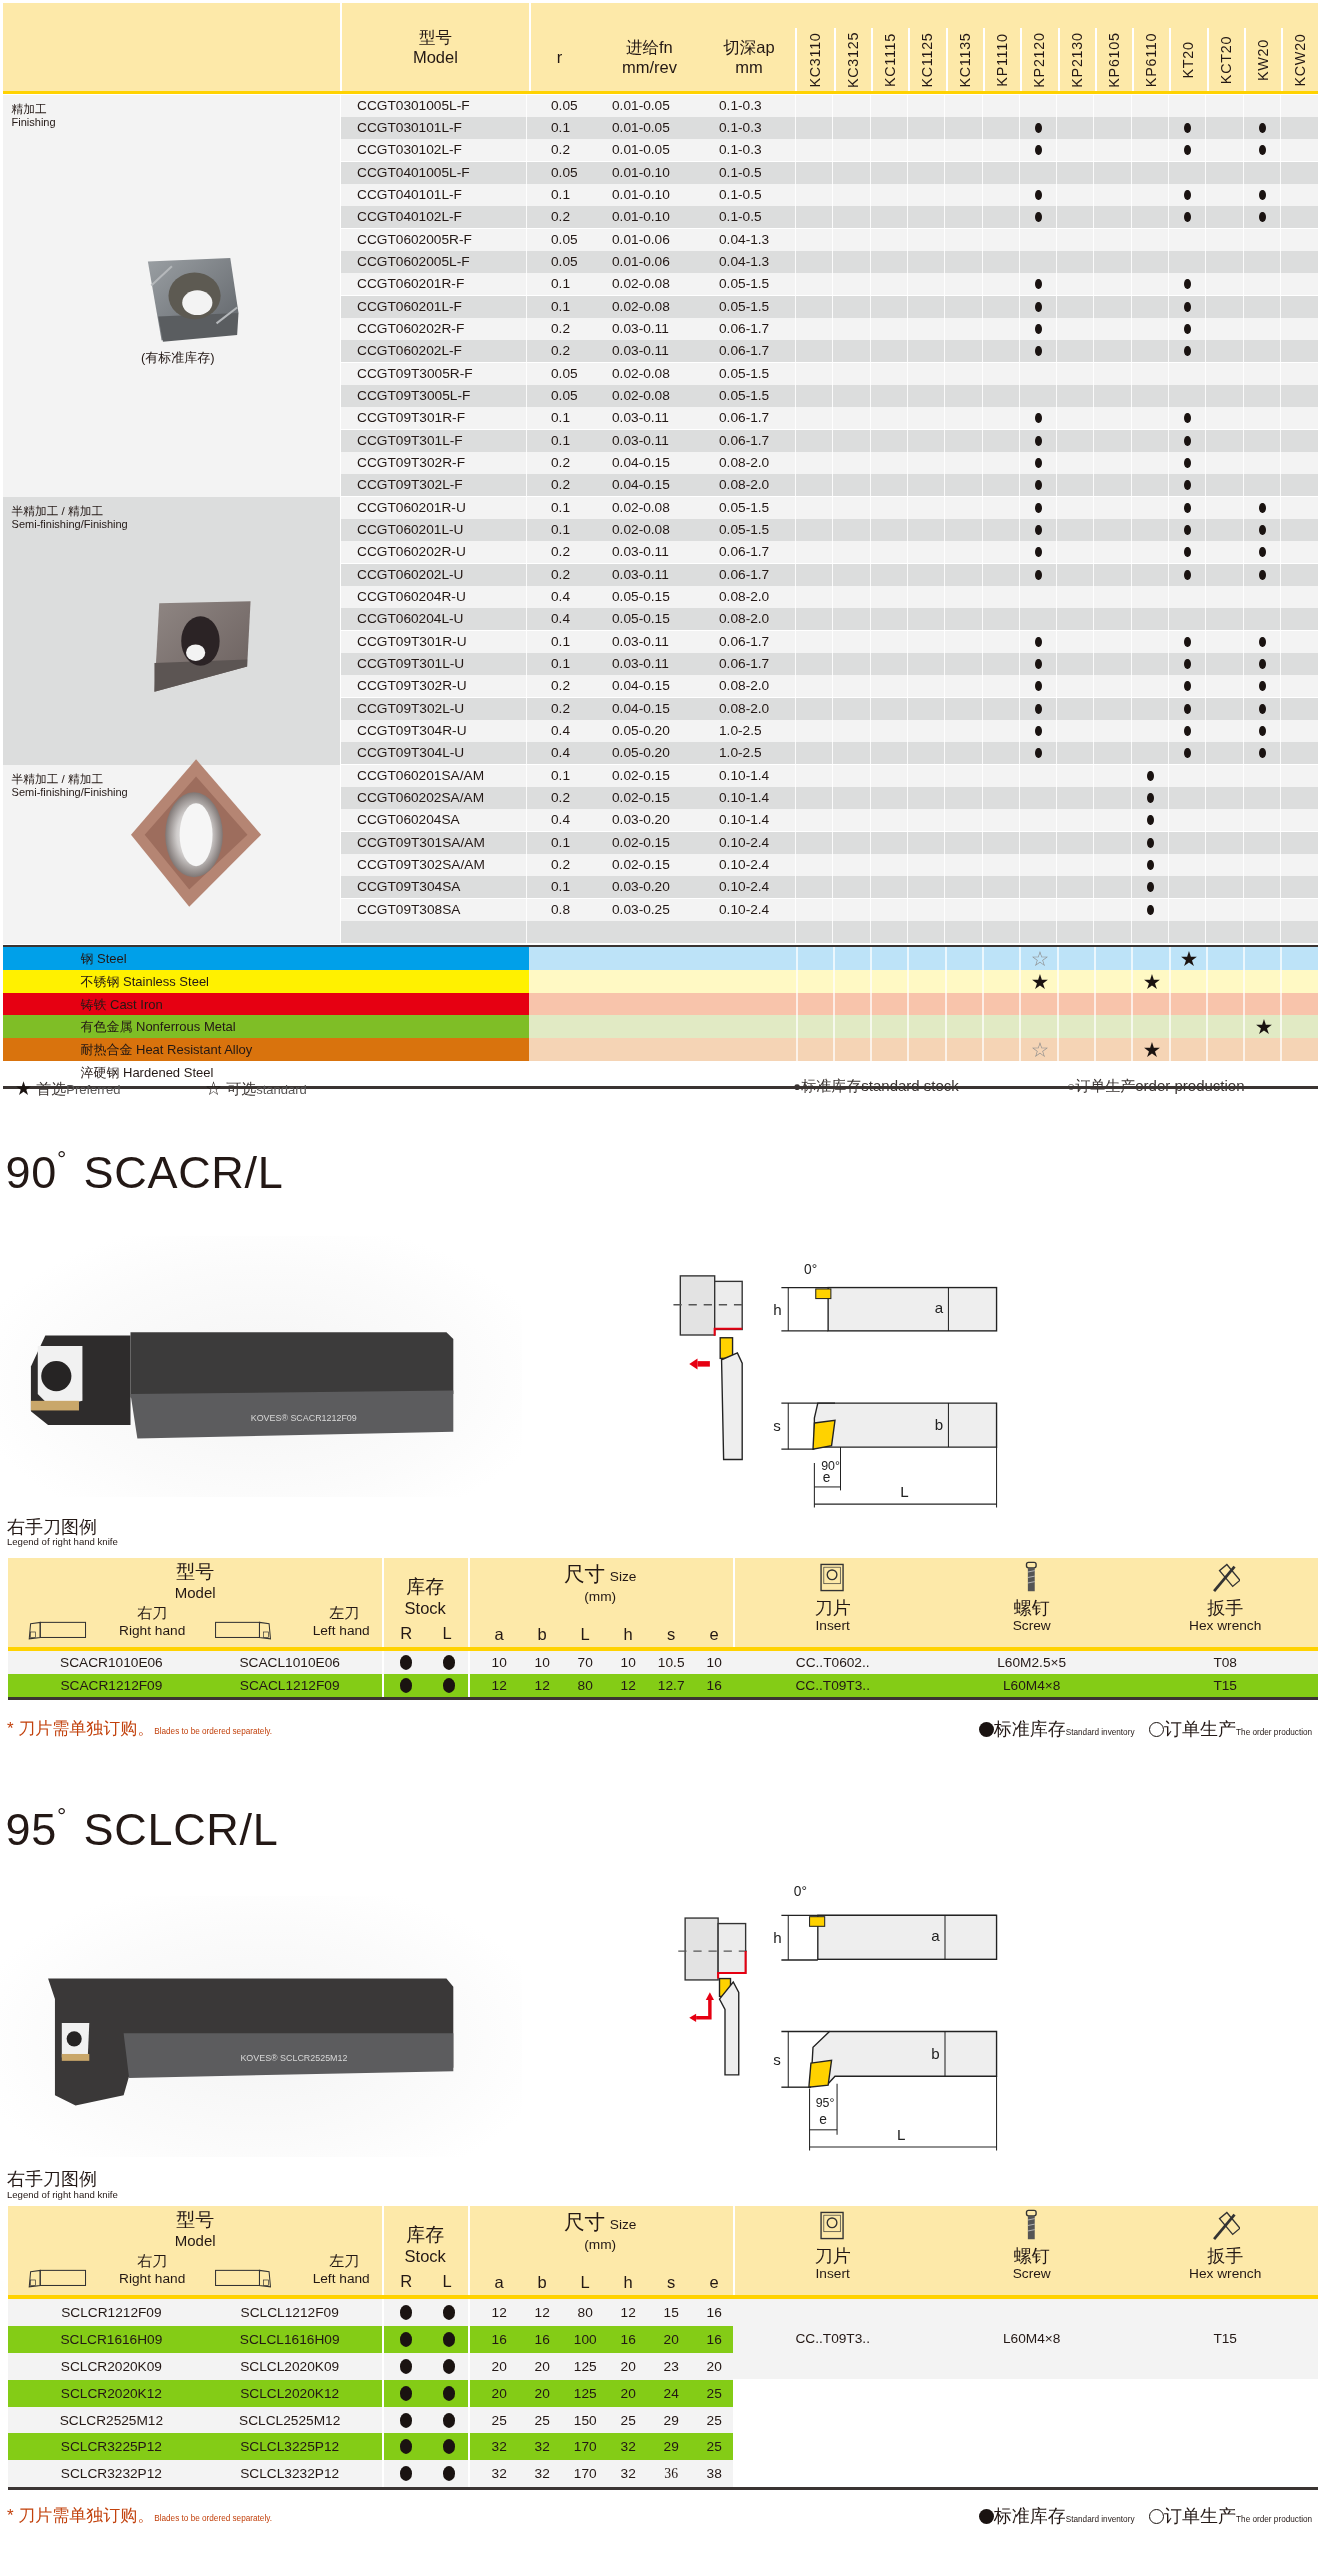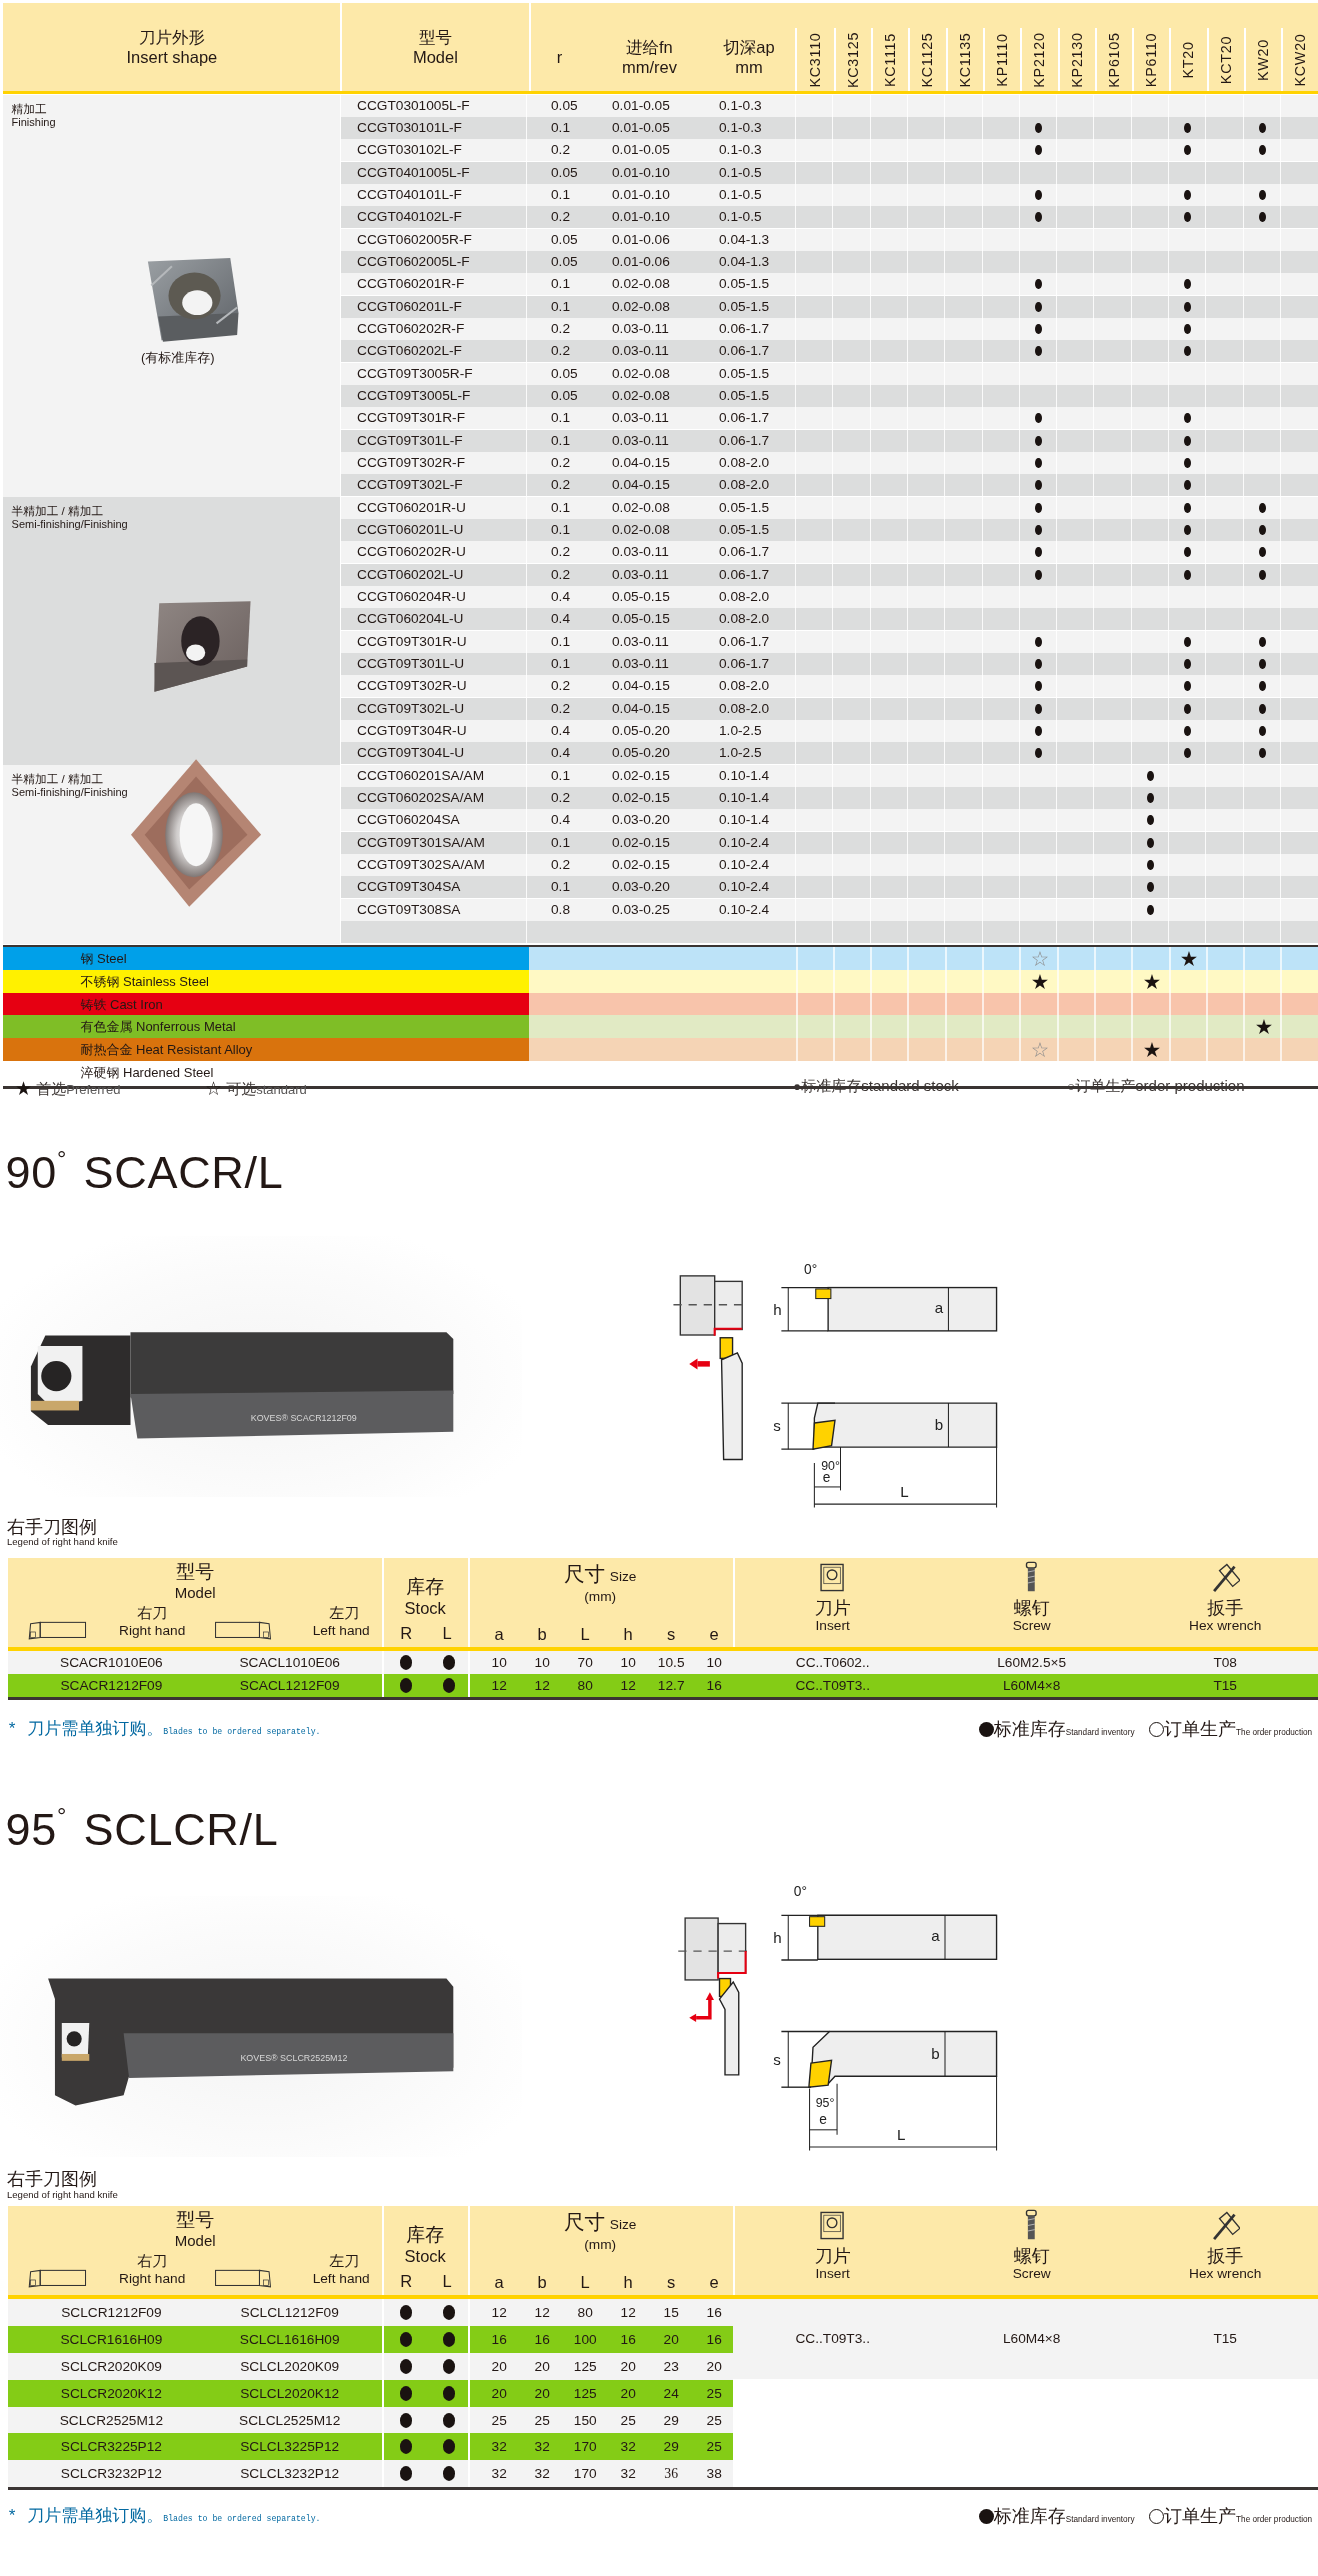--- a/index.html
+++ b/index.html
@@ -57,36 +57,32 @@
   .spec .ybar { position: absolute; left: 0; top: 89px; width: 1311px; height: 4.1px; background: #ffd200; }
   .spec .srow { position: absolute; left: 0; width: 1311px; }
   .spec .srow.odd { background: #f3f3f3; }
   .spec .srow.even { background: #84cc16; }
   .spec .c { position: absolute; top: 0; font-size: 13.7px; color: #231815; text-align: center; white-space: nowrap; }
   .spec .vsep-b { position: absolute; width: 1.4px; background: #ffffff; }
   .spec .bottom-rule { position: absolute; left: 0; width: 1311px; height: 2.7px; background: #3a3432; }
   .sdot { width: 12.4px; height: 15px; border-radius: 50%; background: #1a1311; display: inline-block; }
   .hand-icon { position: absolute; }
 
-  .footer-note { position: absolute; left: 6.9px; font-size: 17px; color: #0369a1; white-space: nowrap; font-family: Liberation Mono, monospace; }
+  .footer-note { position: absolute; left: 6.9px; font-size: 17px; color: #c2410c; white-space: nowrap; }
   .footer-note small { font-size: 8.2px; }
   .footer-legend { position: absolute; right: 6.9px; font-size: 18px; color: #231815; white-space: nowrap; }
   .footer-legend small { font-size: 8.2px; }
   .footer-legend .bd { display: inline-block; width: 15px; height: 15px; border-radius: 50%; background: #1a1311; vertical-align: -2.1px; }
   .footer-legend .od { display: inline-block; width: 15px; height: 15px; border-radius: 50%; border: 1.4px solid #1a1311; vertical-align: -2.1px; margin-left: 9.6px; }
 </style>
 </head>
 <body>
 
 <div id="grade-table">
   <div class="gt-header">
-    <div class="hcell" style="left:0;width:337px;">
-      <div>刀片外形</div>
-      <div>Insert shape</div>
-    </div>
     <div class="vsep" style="left:337px;"></div>
     <div class="hcell" style="left:338px;width:188px;">
       <div>型号</div>
       <div>Model</div>
     </div>
     <div class="vsep" style="left:526px;"></div>
     <div class="hcell" style="left:532px;width:48px;top:20.6px;height:67px;">
       <div>r</div>
     </div>
     <div class="hcell" style="left:598px;width:96px;top:20.6px;height:67px;">

